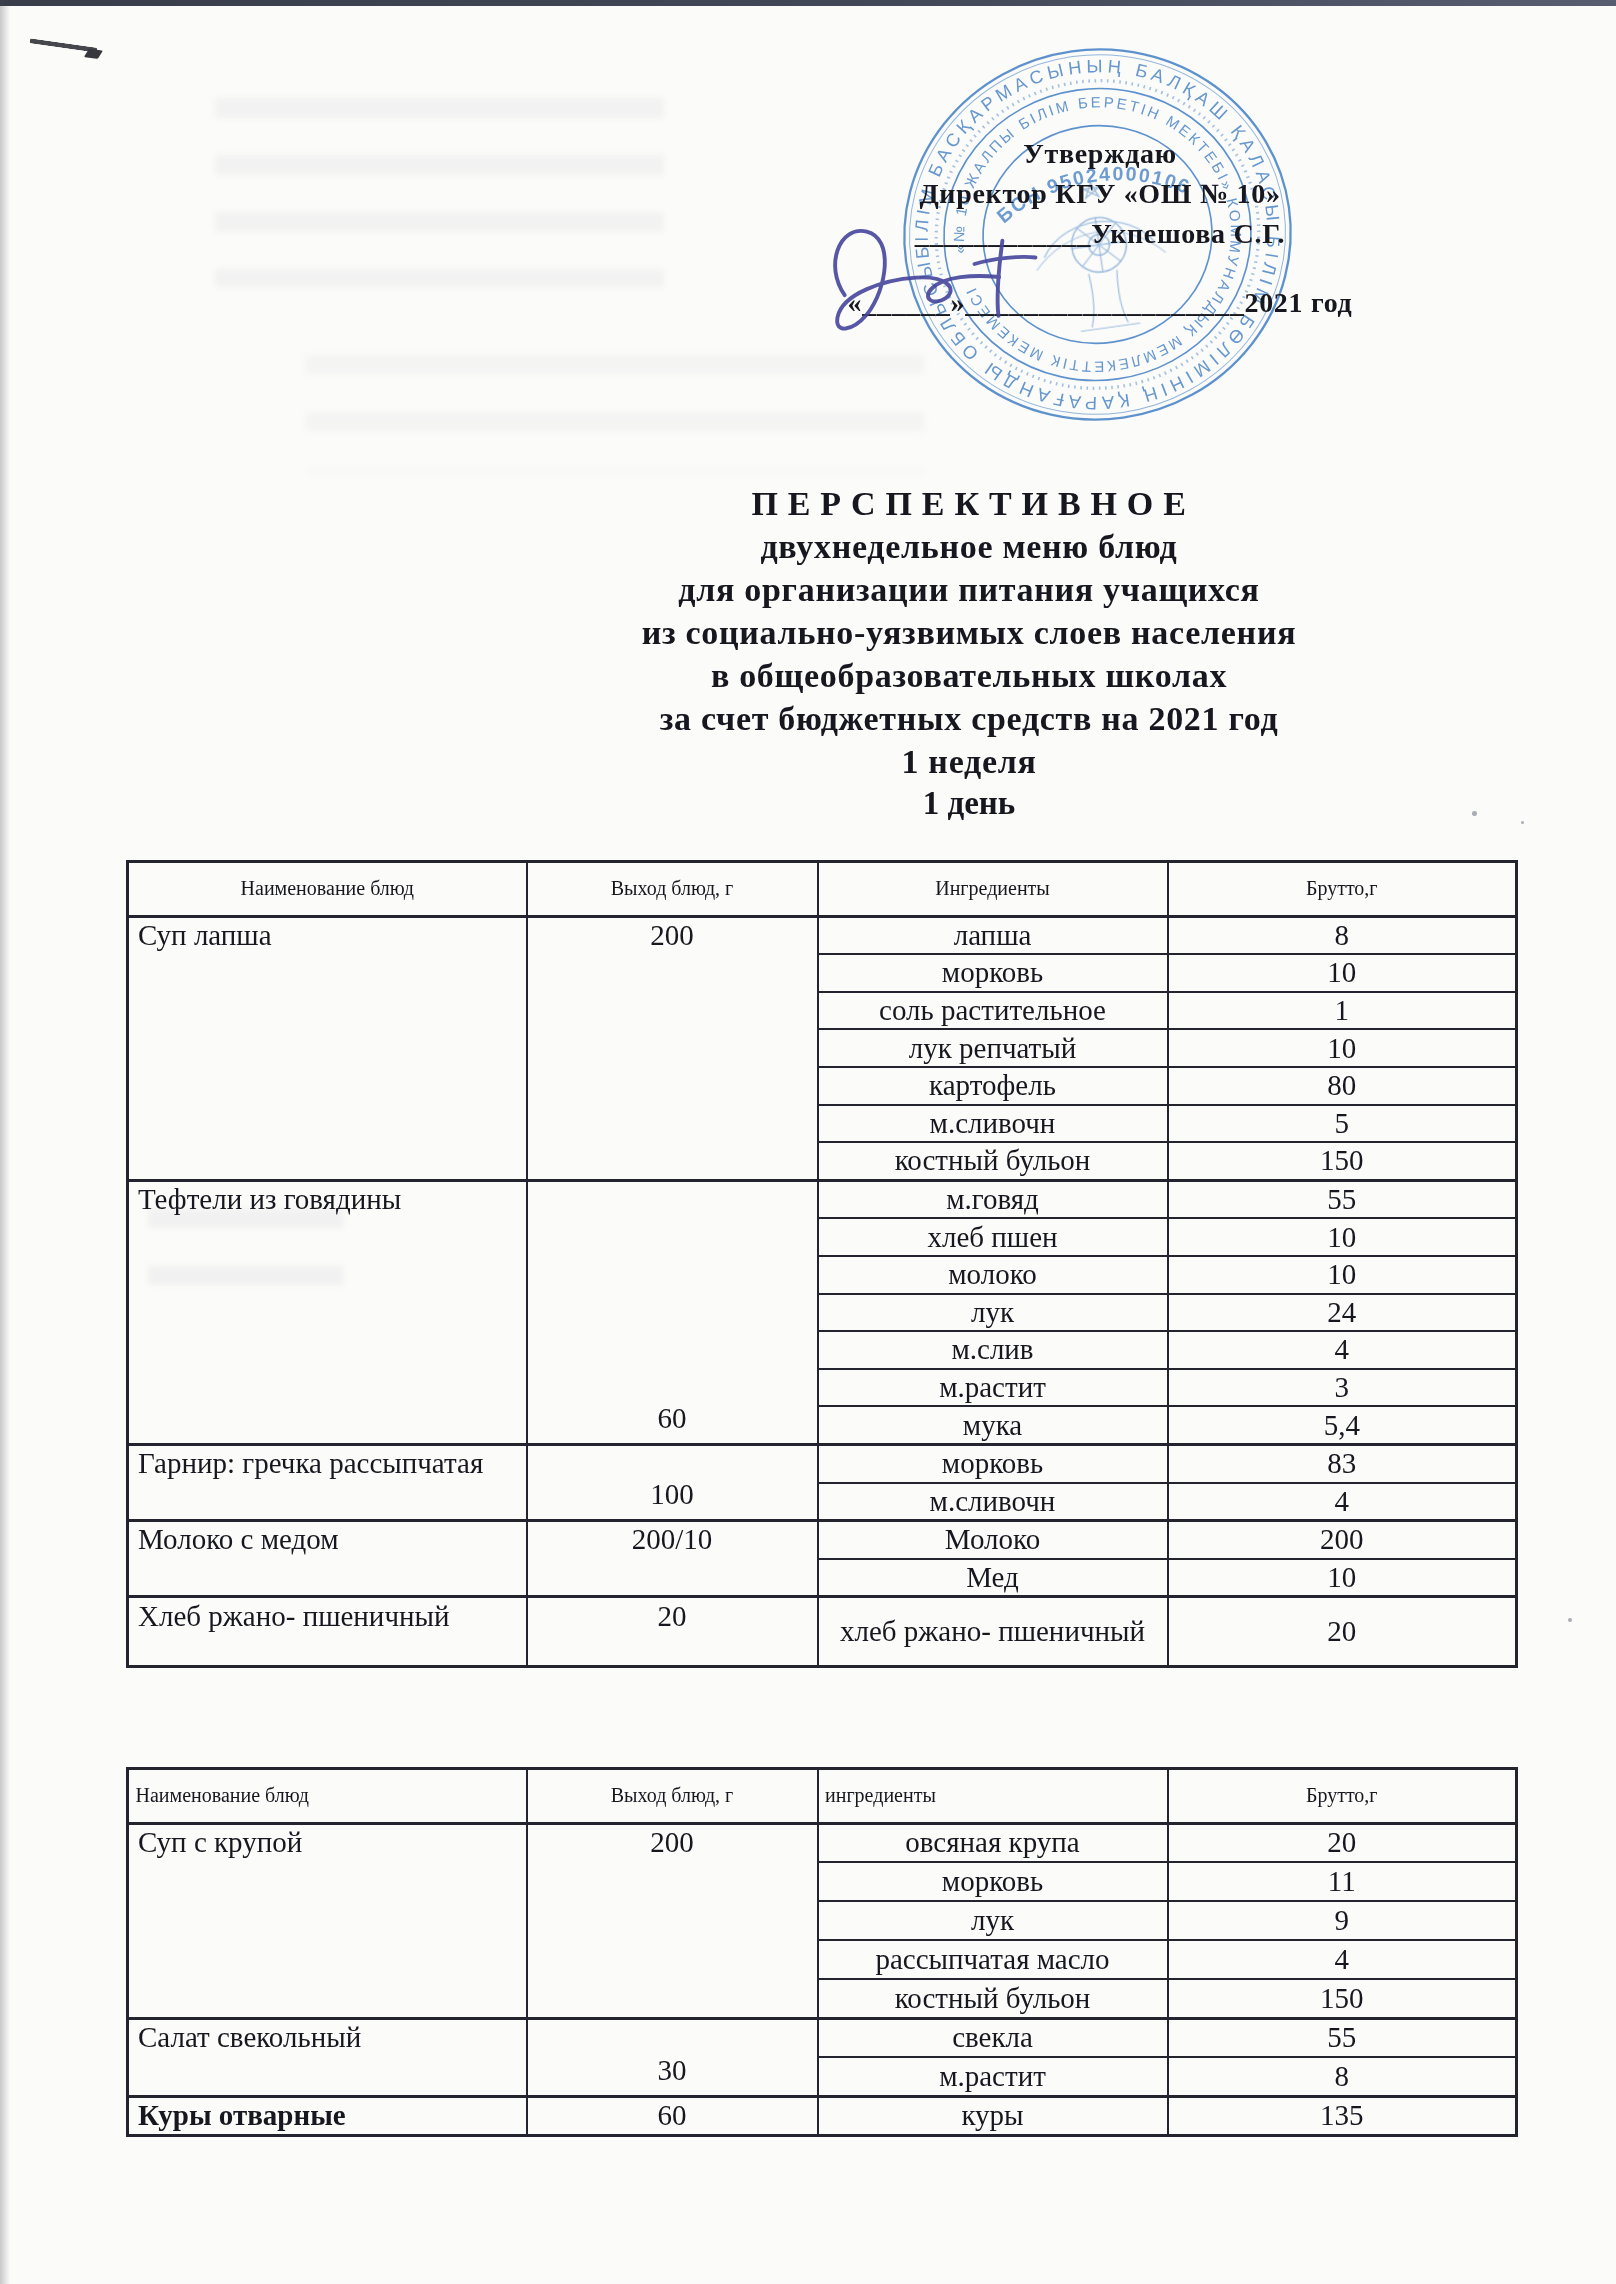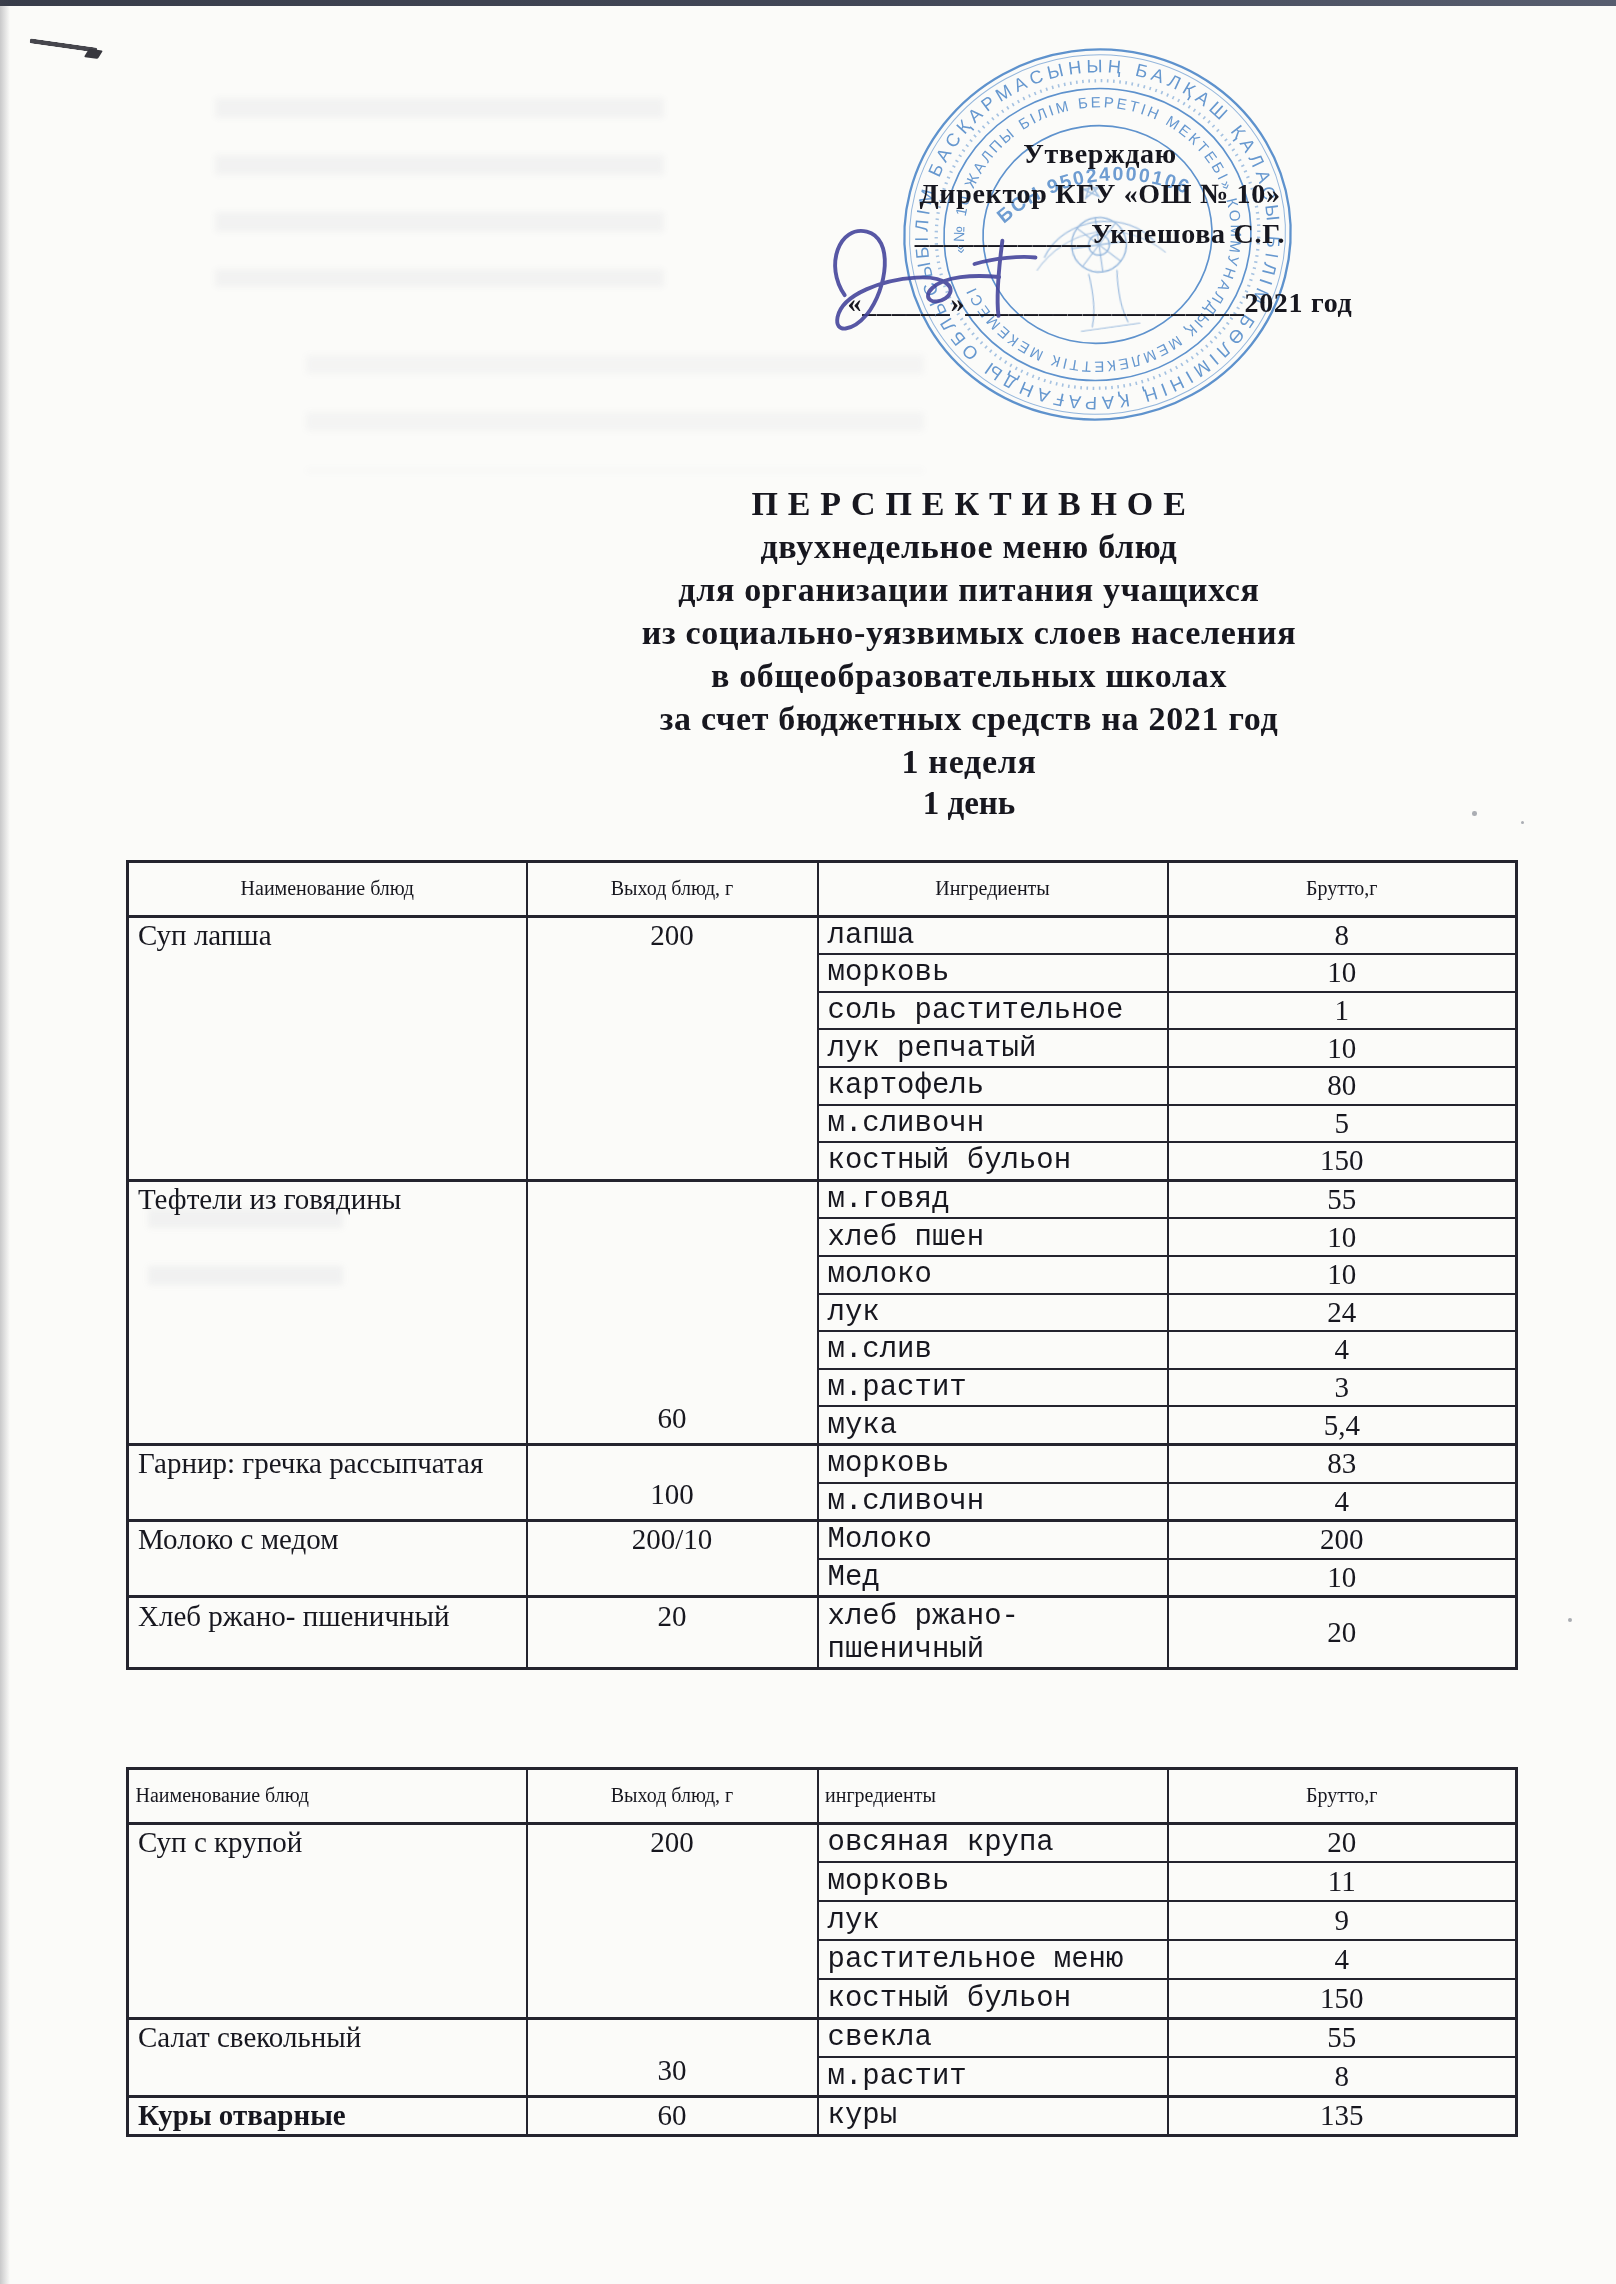--- a/index.html
+++ b/index.html
@@ -44,21 +44,21 @@
   table.menu,table.menu th,table.menu td{border:2px solid #24242e;}
   table.menu{border-width:3.3px;}
   table.menu th{height:49px;font-weight:normal;font-size:20px;text-align:center;padding:1.3px 6.5px;}
   table.menu td{font-size:29px;padding:1.3px 9px;}
   .t1 tbody tr{height:37px;} .t2 tbody tr{height:39px;}
   .t1 tbody tr.single{height:70px;}
   td.name{vertical-align:top;text-align:left;padding-top:5.2px;}
   td.name.bold{font-weight:bold;}
   td.out{text-align:center;vertical-align:top;padding-top:5.2px;}
   td.out.bottom{vertical-align:bottom;padding-bottom:7.8px;}
-  td.ing{text-align:left;vertical-align:middle;font-family:Liberation Mono, monospace;}
+  td.ing{text-align:center;vertical-align:middle;}
   td.val{text-align:center;vertical-align:middle;}
   tr.group-top td{border-top-width:3.3px;}
   .t2 th.h0,.t2 th.h2{text-align:left;}
 </style>
 </head>
 <body>
 
 <div class="page">
 
   <div class="scan-top"></div>
@@ -271,21 +271,21 @@
         </tr>
         <tr>
           <td class="ing">морковь</td>
           <td class="val">11</td>
         </tr>
         <tr>
           <td class="ing">лук</td>
           <td class="val">9</td>
         </tr>
         <tr>
-          <td class="ing">растительное меню</td>
+          <td class="ing">рассыпчатая масло</td>
           <td class="val">4</td>
         </tr>
         <tr>
           <td class="ing">костный бульон</td>
           <td class="val">150</td>
         </tr>
         <tr class="group-top">
           <td rowspan="2" class="name">Салат свекольный</td>
           <td rowspan="2" class="out bottom">30</td>
           <td class="ing">свекла</td>

